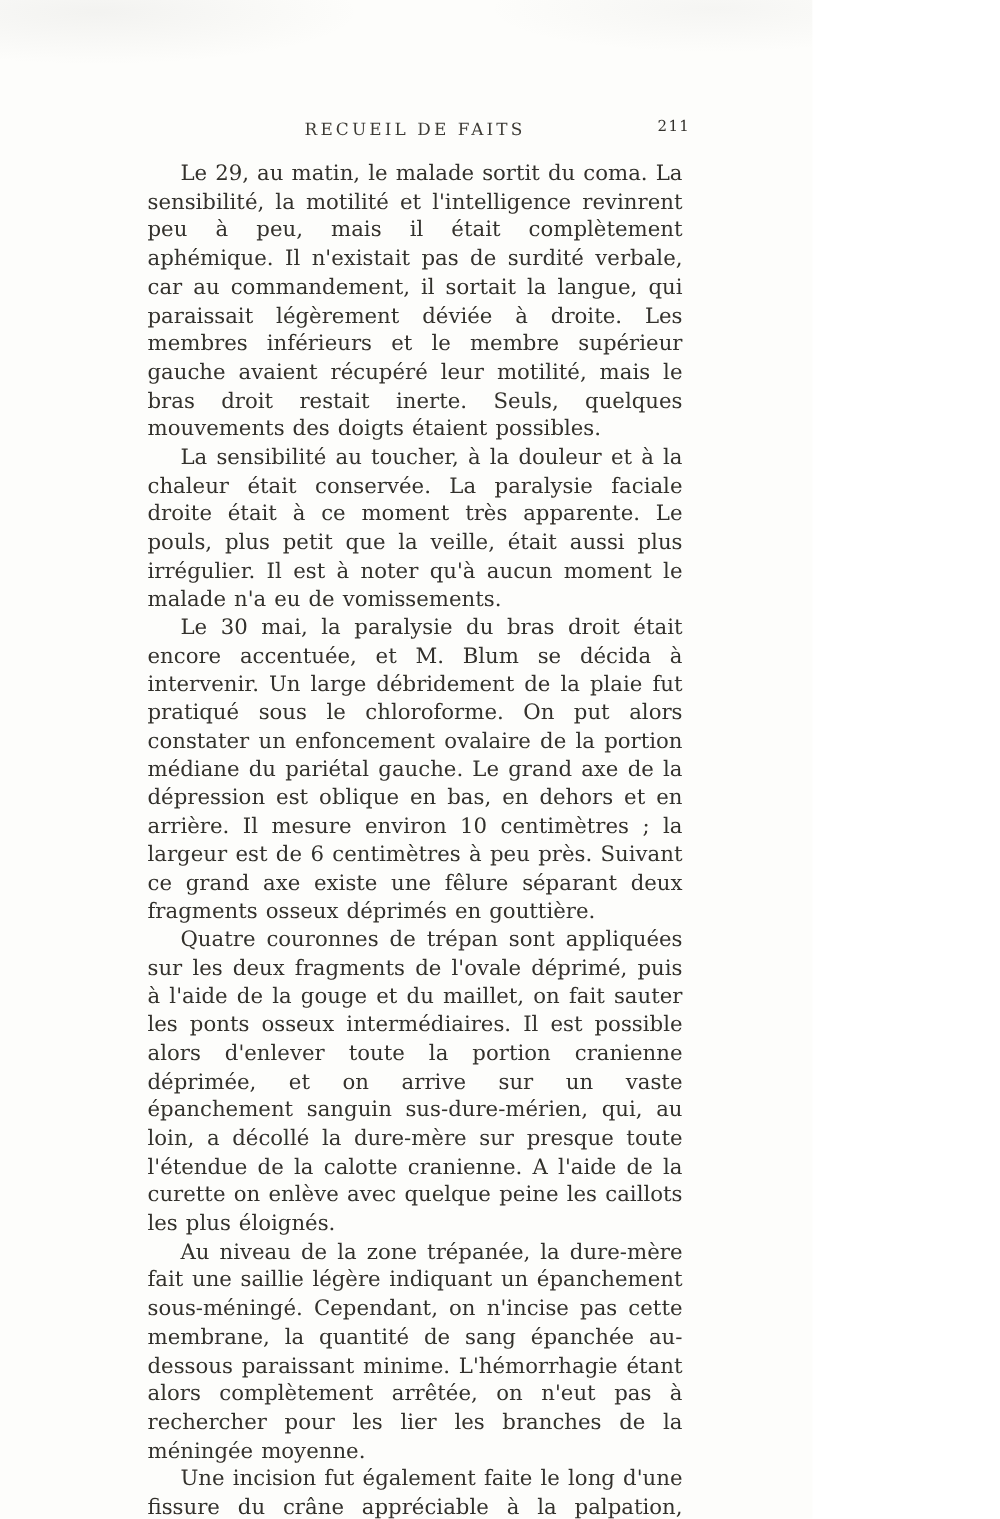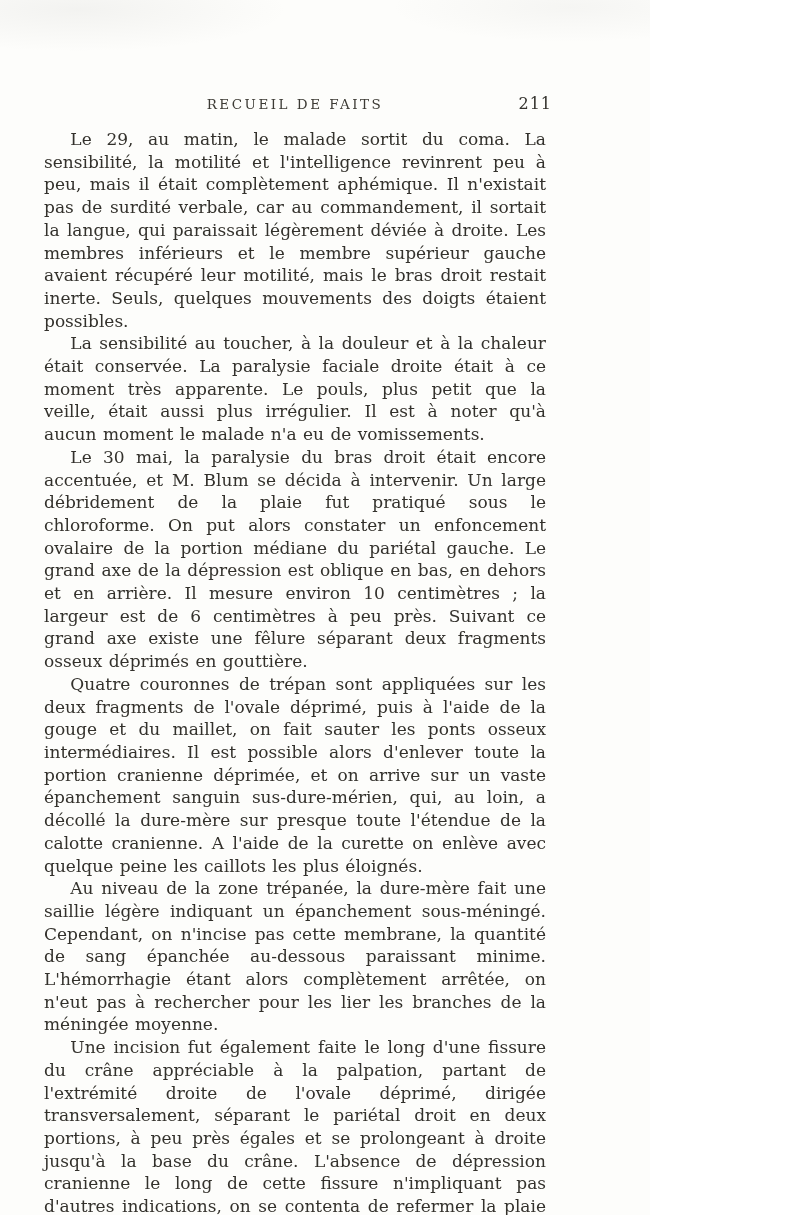--- a/index.html
+++ b/index.html
@@ -8,21 +8,21 @@
     background: #ffffff;
   }
   .page {
     position: relative;
     width: 650px;
     height: 1215px;
     box-sizing: border-box;
     background: #fdfdfb;
     font-family: "DejaVu Serif", "Liberation Serif", serif;
     color: #33312c;
-    padding: 96px 104px 0 44px;
+    padding: 96px 104px 0 118px;
     overflow: hidden;
   }
   
   .page::before {
     content: "";
     position: absolute;
     top: 0; left: 0; right: 0;
     height: 120px;
     background:
       radial-gradient(ellipse 300px 60px at 12% 8%, rgba(120,120,115,0.08), transparent 70%),
@@ -38,21 +38,21 @@
     display: block;
     text-align: center;
     font-size: 13.5px;
     letter-spacing: 2.5px;
     color: #3c3a34;
   }
   .page-number {
     position: absolute;
     top: -2px;
     right: -6px;
-    font-size: 16px;
+    font-size: 12px;
     letter-spacing: 1px;
     color: #33312c;
   }
   .page-content p {
     margin: 0;
     font-size: 17px;
     line-height: 22.7px;
     text-align: justify;
     text-indent: 1.55em;
     word-spacing: 0.06em;

